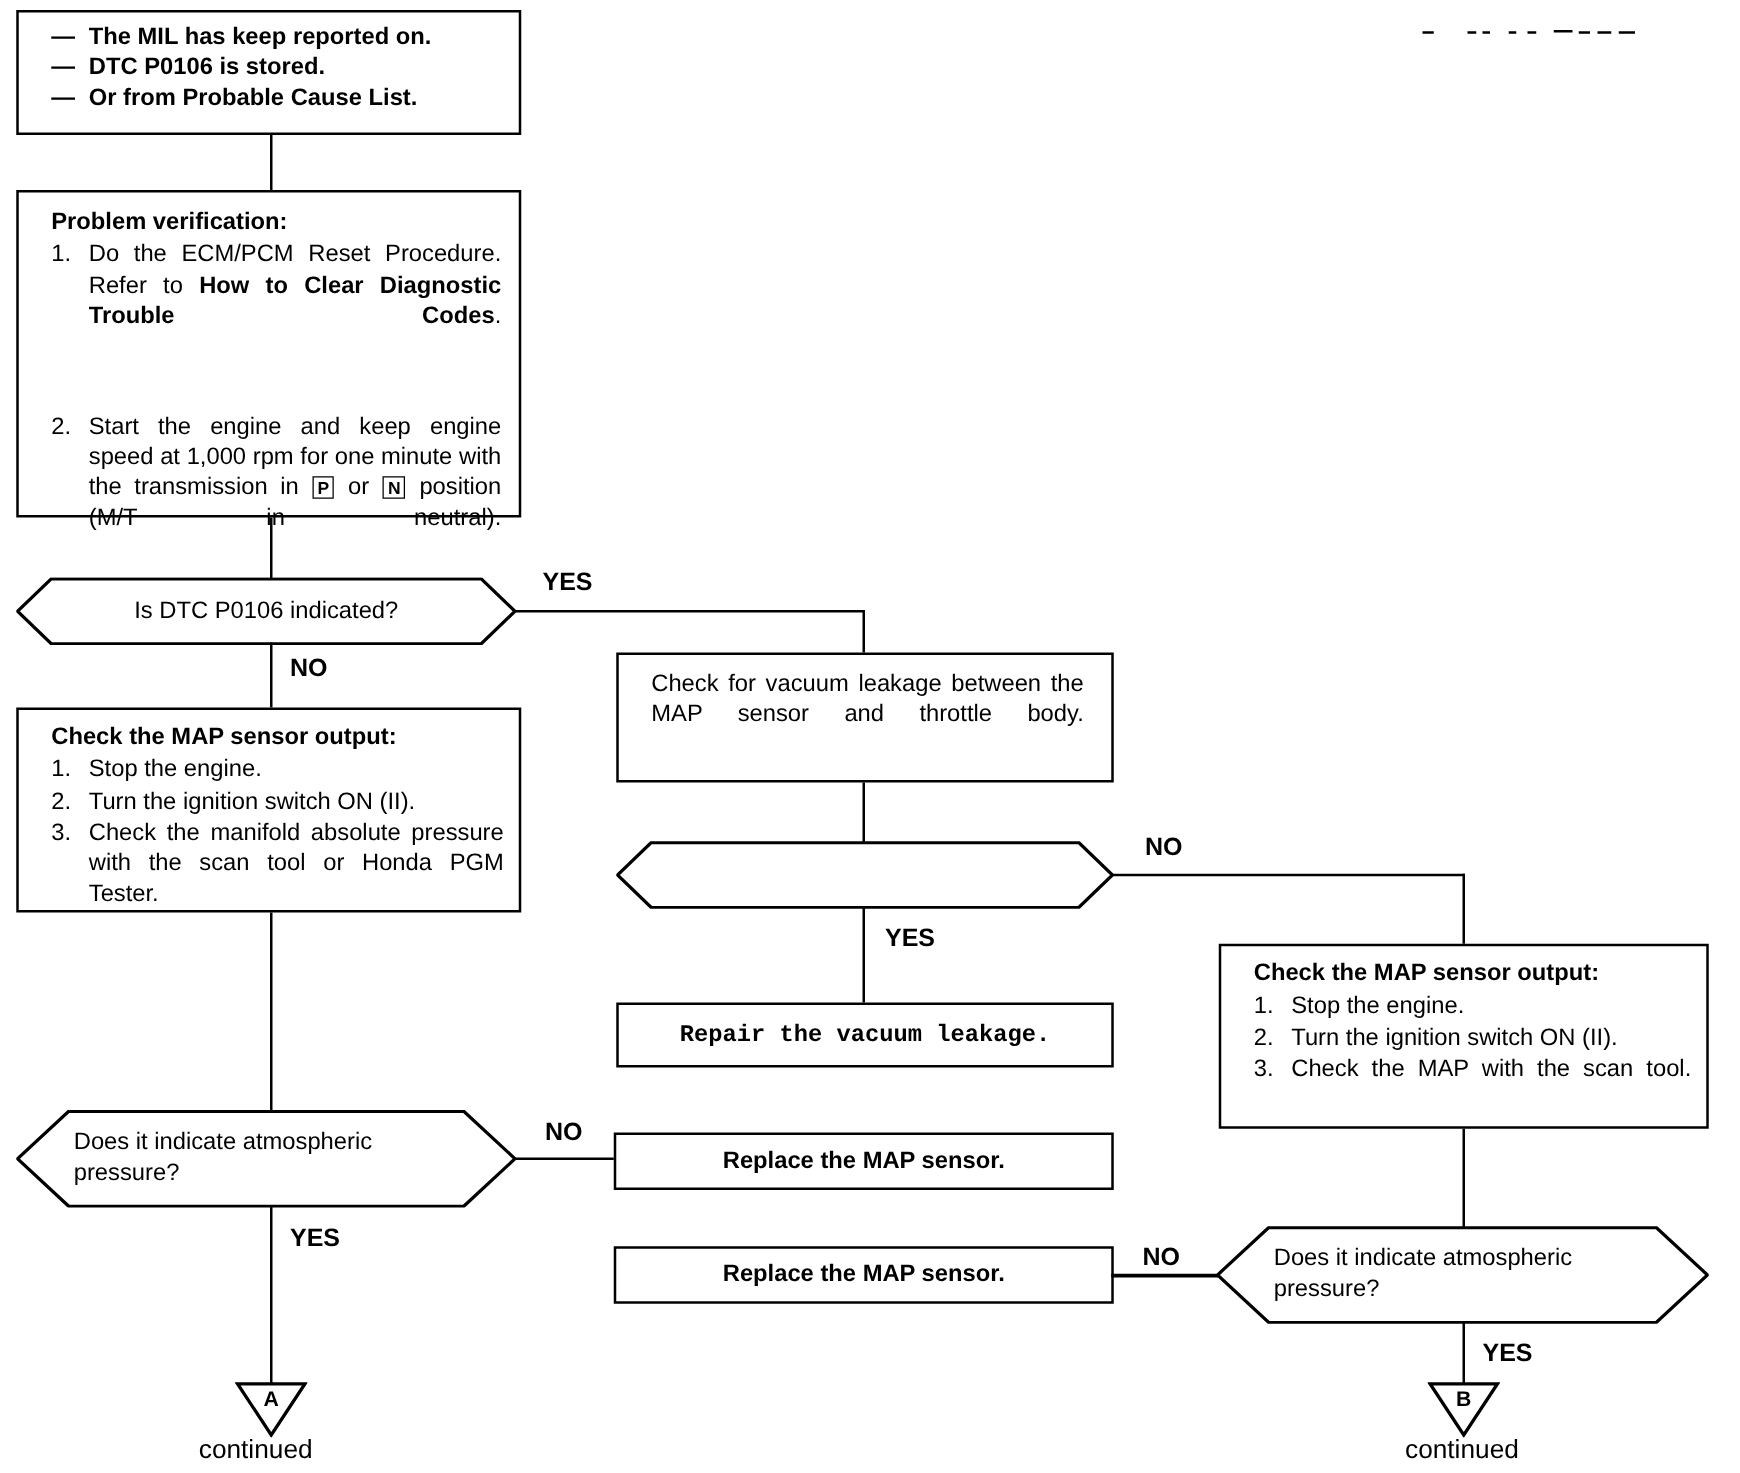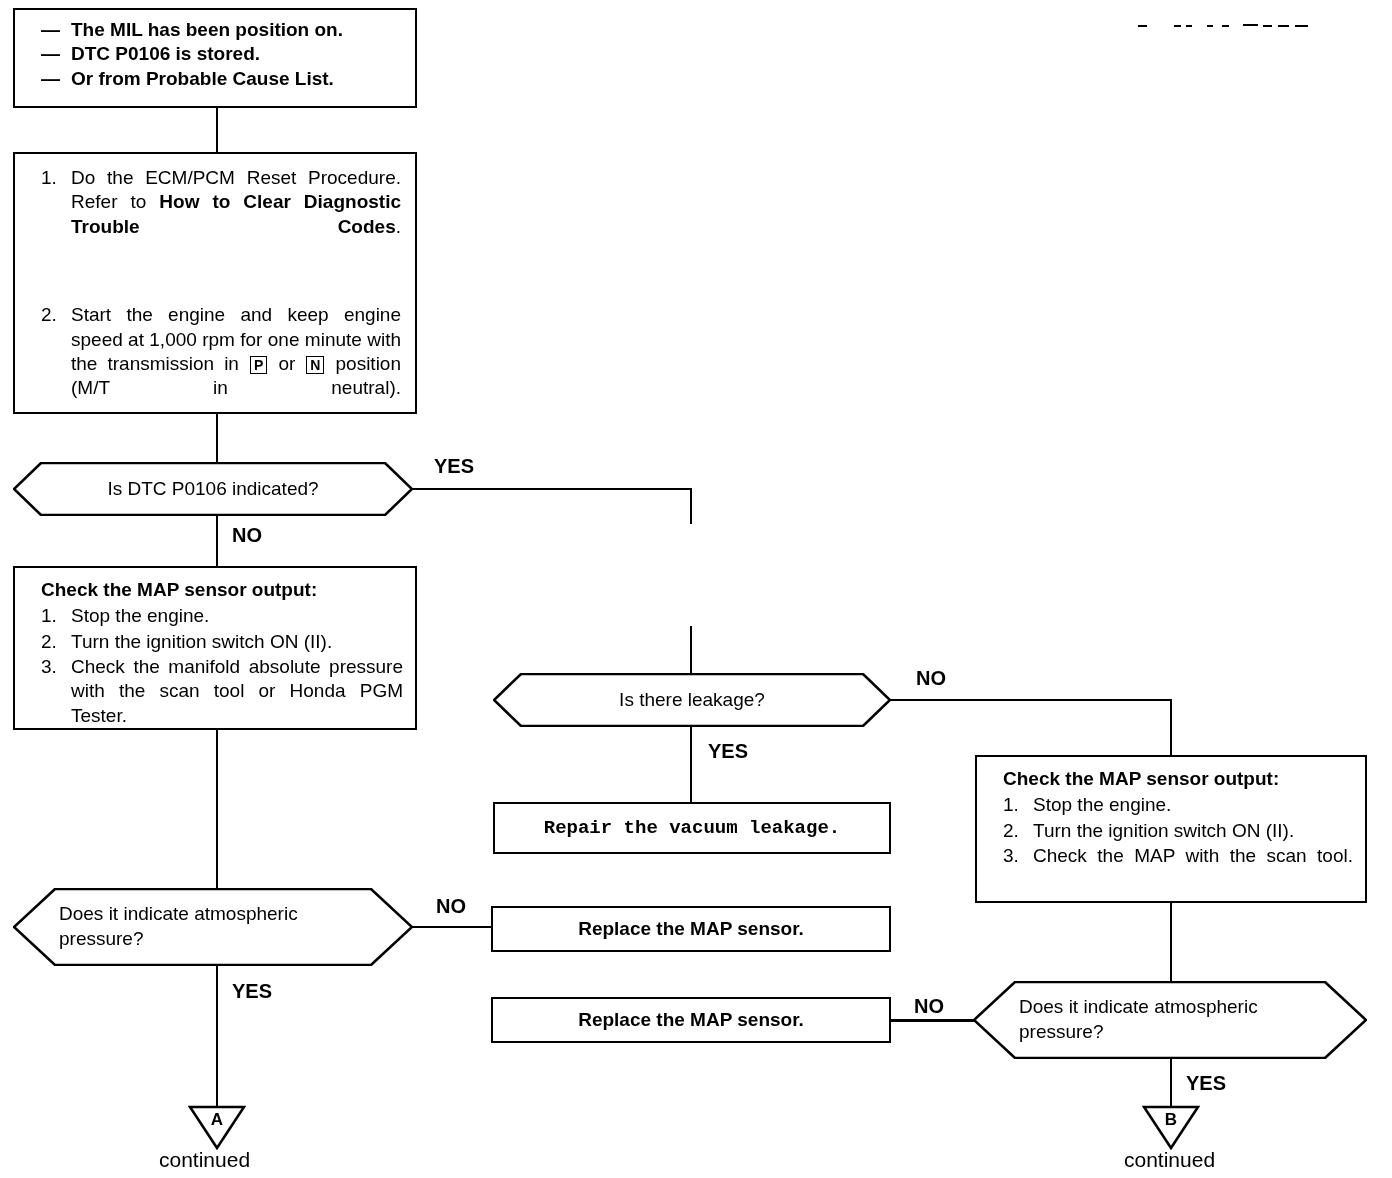--- a/index.html
+++ b/index.html
@@ -151,37 +151,38 @@
   <div class="artifact" style="left:1222px;top:25px;width:7px;"></div>
   <div class="artifact" style="left:1243px;top:24px;width:15px;"></div>
   <div class="artifact" style="left:1263px;top:25px;width:9px;"></div>
   <div class="artifact" style="left:1278px;top:25px;width:11px;"></div>
   <div class="artifact" style="left:1295px;top:25px;width:13px;"></div>
 
   <div class="node" style="left:13px;top:8px;width:404px;height:100px;">
     <div class="inner" style="padding:8px 10px 8px 26px;font-size:19px;font-weight:bold;">
       <div style="position:relative;padding-left:30px;">
         <span style="position:absolute;left:0;top:0;">—</span>
-        <span>The MIL has been position on.</span>
+        <span>The MIL has keep reported on.</span>
       </div>
       <div style="position:relative;padding-left:30px;">
         <span style="position:absolute;left:0;top:0;">—</span>
         <span>DTC P0106 is stored.</span>
       </div>
       <div style="position:relative;padding-left:30px;">
         <span style="position:absolute;left:0;top:0;">—</span>
         <span>Or from Probable Cause List.</span>
       </div>
     </div>
   </div>
 
   <div class="ln" style="left:216px;top:108px;width:2px;height:44px;"></div>
 
   <div class="node" style="left:13px;top:152px;width:404px;height:262px;">
     <div class="inner" style="padding:12px 14px 10px 26px;font-size:19px;">
+      <div class="ttl">Problem verification:</div>
       <ol class="steps">
         <li>
           <span class="num">1.</span>
           <span class="jw" style="display:block;">
             <span>Do the ECM/PCM Reset Procedure. Refer to </span><span class="bold">How to Clear Diagnostic Trouble Codes</span><span>.</span>
           </span>
         </li>
         <li style="margin-top:3px;">
           <span class="num">2.</span>
           <span class="jw" style="display:block;margin-top:40px;">
@@ -225,30 +226,32 @@
         <li>
           <span class="num">3.</span>
           <span class="jw" style="display:block;">Check the manifold absolute pressure with the scan tool or Honda PGM Tester.</span>
         </li>
       </ol>
     </div>
   </div>
 
   <div class="ln" style="left:216px;top:730px;width:2px;height:160px;"></div>
 
+  <div class="node" style="left:493px;top:522px;width:398px;height:104px;">
+    <div class="inner" style="padding:12px 22px 10px 26px;font-size:19px;">
+      <div class="jw">Check for vacuum leakage between the MAP sensor and throttle body.</div>
+    </div>
+  </div>
 
   <div class="ln" style="left:690px;top:626px;width:2px;height:48px;"></div>
 
   <div class="hex ctr" style="left:493px;top:673px;width:398px;height:54px;">
     <svg viewBox="0 0 398 54" preserveAspectRatio="none">
       <polygon points="28,1 370,1 397,27 370,53 28,53 1,27" fill="#fff" stroke="#000" stroke-width="2.6" stroke-linejoin="miter"></polygon>
     </svg>
-    <div class="hextext" style="font-size:19px;">
-      <span>Is there leakage?</span>
-    </div>
   </div>
 
   <div class="lbl" style="left:916px;top:667px;">NO</div>
   <div class="ln" style="left:890px;top:699px;width:282px;height:2px;"></div>
   <div class="ln" style="left:1170px;top:699px;width:2px;height:58px;"></div>
 
   <div class="lbl" style="left:708px;top:740px;">YES</div>
   <div class="ln" style="left:690px;top:726px;width:2px;height:78px;"></div>
 
   <div class="node center" style="left:493px;top:802px;width:398px;height:52px;">

